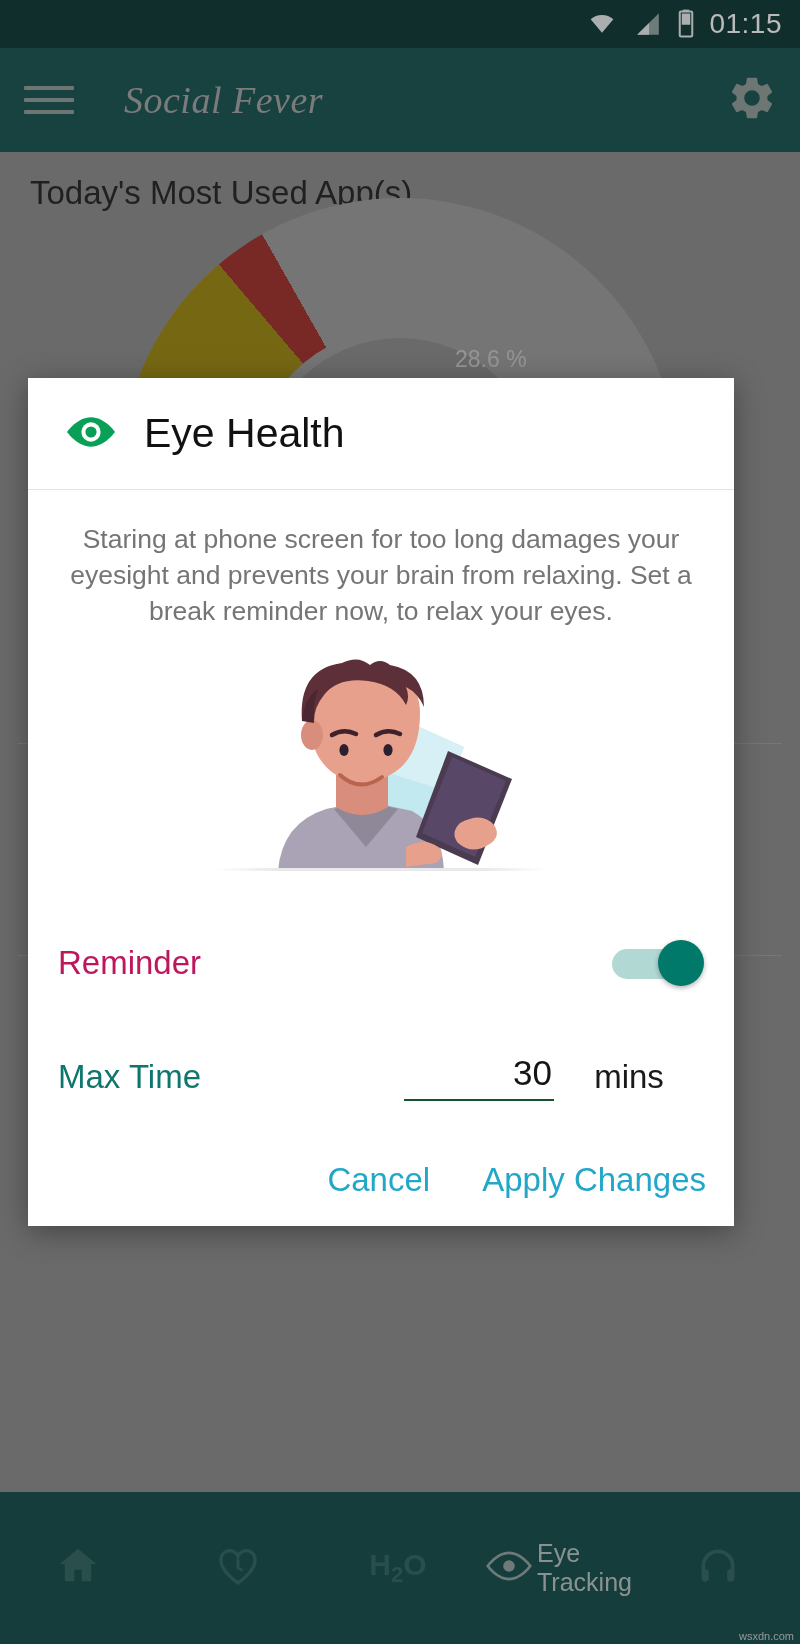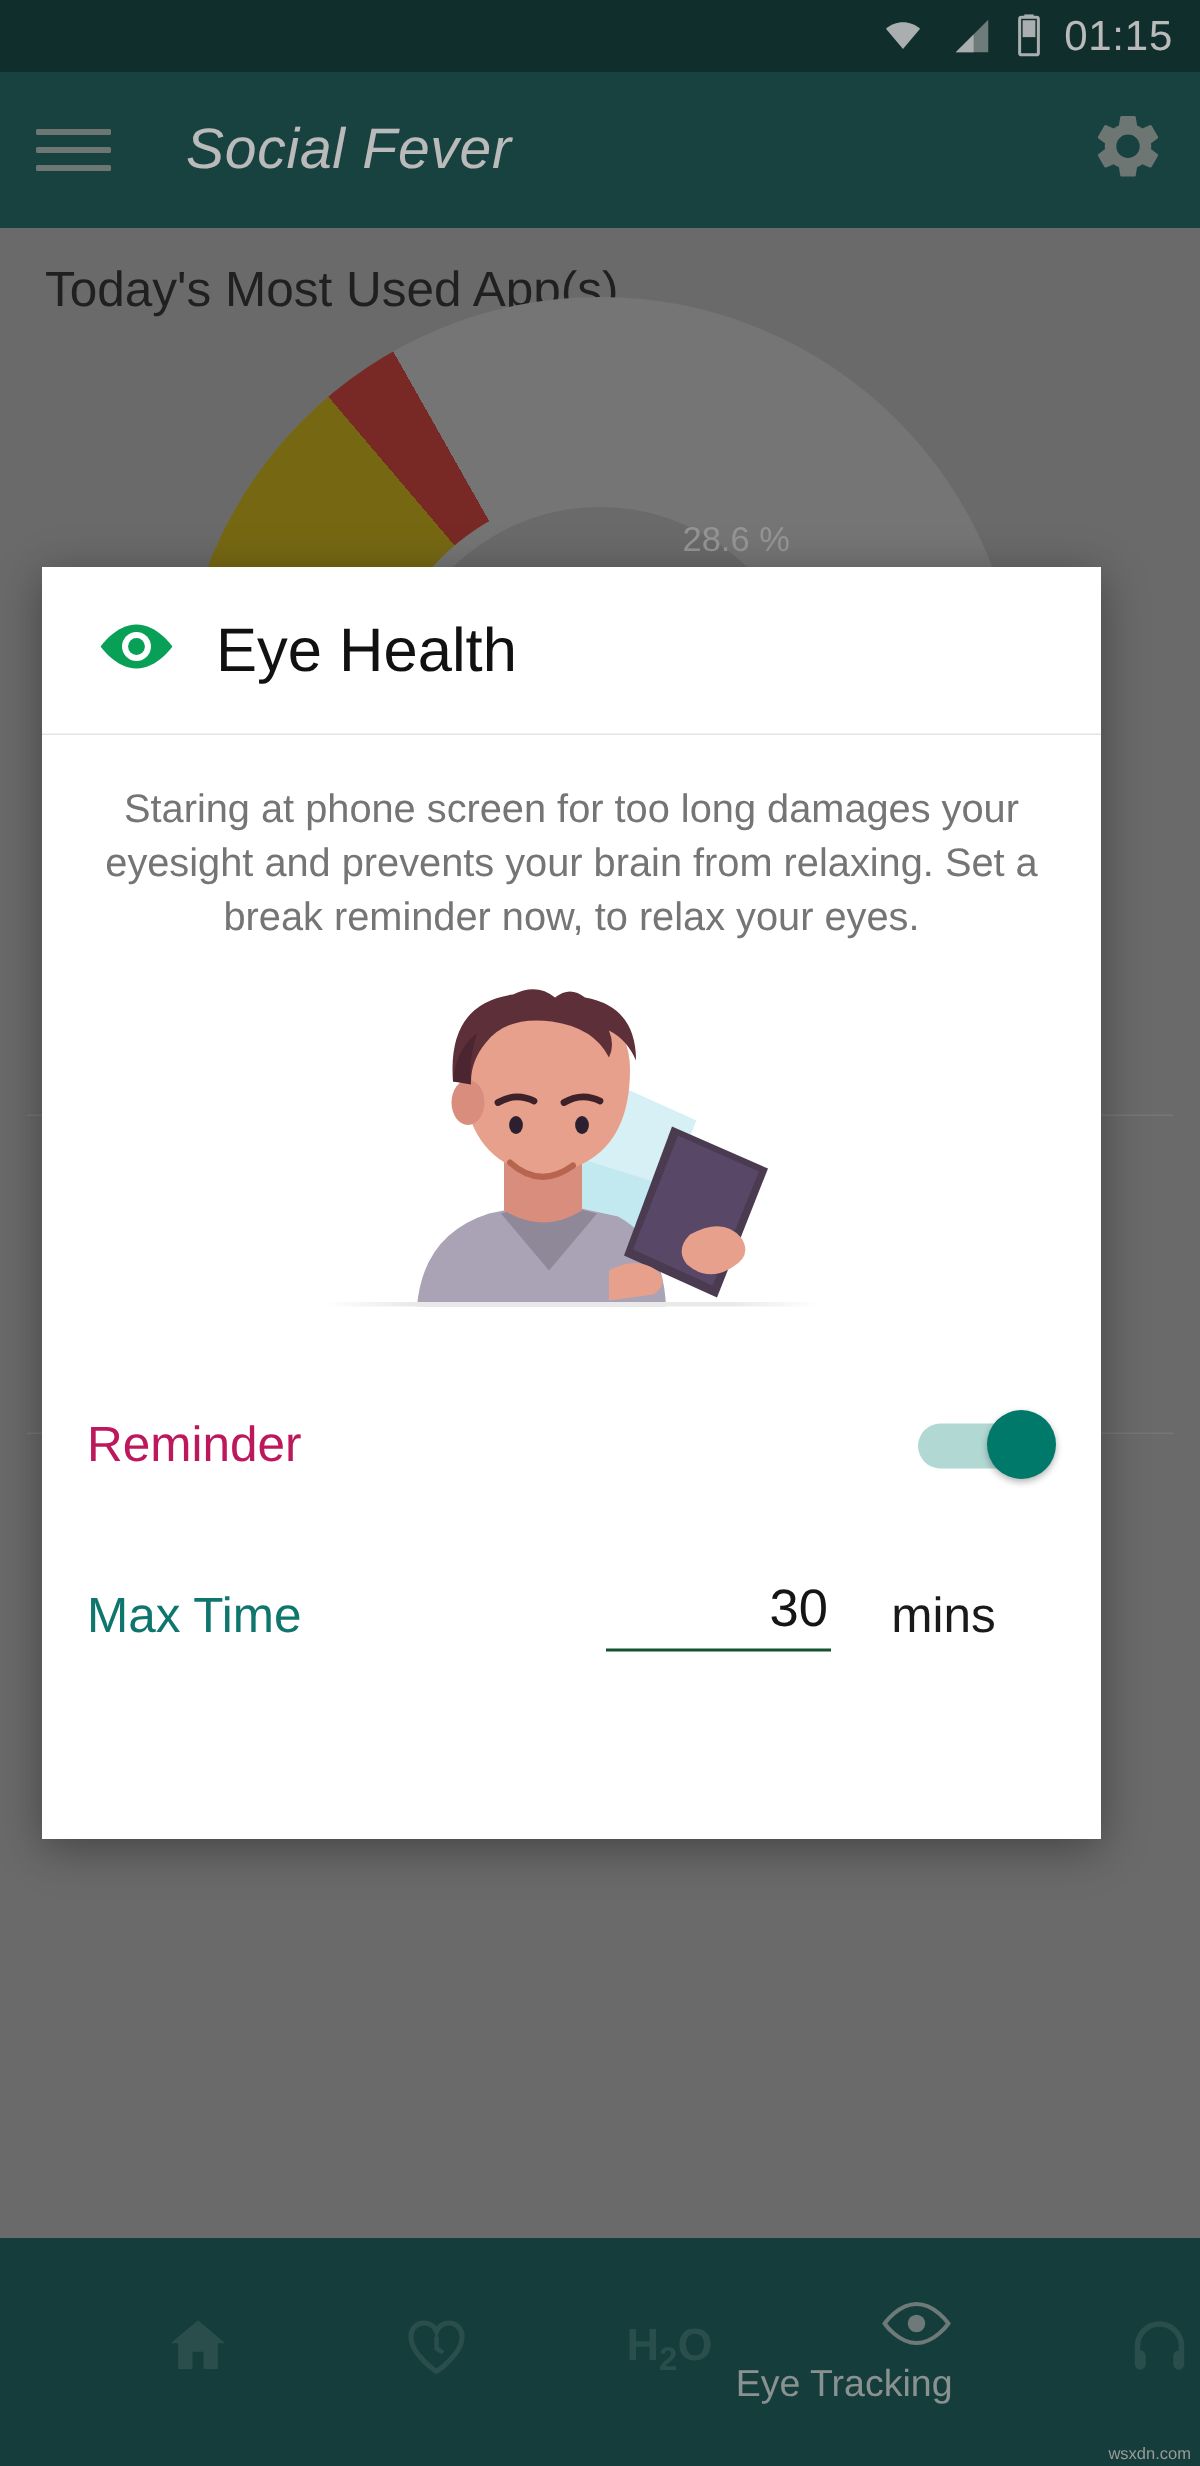--- a/index.html
+++ b/index.html
@@ -40,23 +40,23 @@
   #menu-button {
     width: 56px; margin-left: 24px;
     display: flex; flex-direction: column; gap: 8px;
   }
   #menu-button span {
     display: block; height: 4px; width: 50px;
     background: #8f9b99; border-radius: 1px;
   }
   #app-title {
     margin-left: 44px;
-    color: #ffffff;
+    color: #a3a3a3;
     font-size: 38px;
-    font-family: Liberation Sans, sans-serif;
+    font-family: Liberation Serif, serif;
     font-style: italic;
     letter-spacing: .5px;
   }
   #settings-button {
     position: absolute; right: 22px; top: 50%;
     transform: translateY(-50%);
   }
 
   
   #bg-content { position: absolute; top: 152px; left: 0; width: 800px; height: 1340px; }
@@ -104,22 +104,22 @@
 
   
   #bottom-nav {
     position: absolute; bottom: 0; left: 0;
     width: 800px; height: 152px;
     background: #0d4744;
     display: flex; align-items: center; justify-content: space-around;
   }
   .nav-item {
     width: 150px; height: 152px;
-    display: flex; flex-direction: column;
-    align-items: flex-end; justify-content: center; gap: 4px;
+    display: flex; flex-direction: row;
+    align-items: center; justify-content: center; gap: 4px;
     position: relative;
   }
   .nav-label {
     color: #b9c4c3; font-size: 25px;
   }
   .nav-h2o { color: #2a615e; font-size: 30px; font-weight: bold; }
 
   
   #scrim {
     position: absolute; inset: 0;
@@ -406,16 +406,20 @@
     </div>
 
     <div class="dialog-row" id="maxtime-row">
       <span id="maxtime-label">Max Time</span>
       <span id="maxtime-field">
         <input id="maxtime-value" type="text" value="30" style="">
       </span>
       <span id="maxtime-unit">mins</span>
     </div>
 
+    <div id="dialog-actions">
+      <button class="dialog-btn">Cancel</button>
+      <button class="dialog-btn">Apply Changes</button>
+    </div>
   </div>
 
   <div id="watermark">wsxdn.com</div>
 </div>
 
 </body></html>

